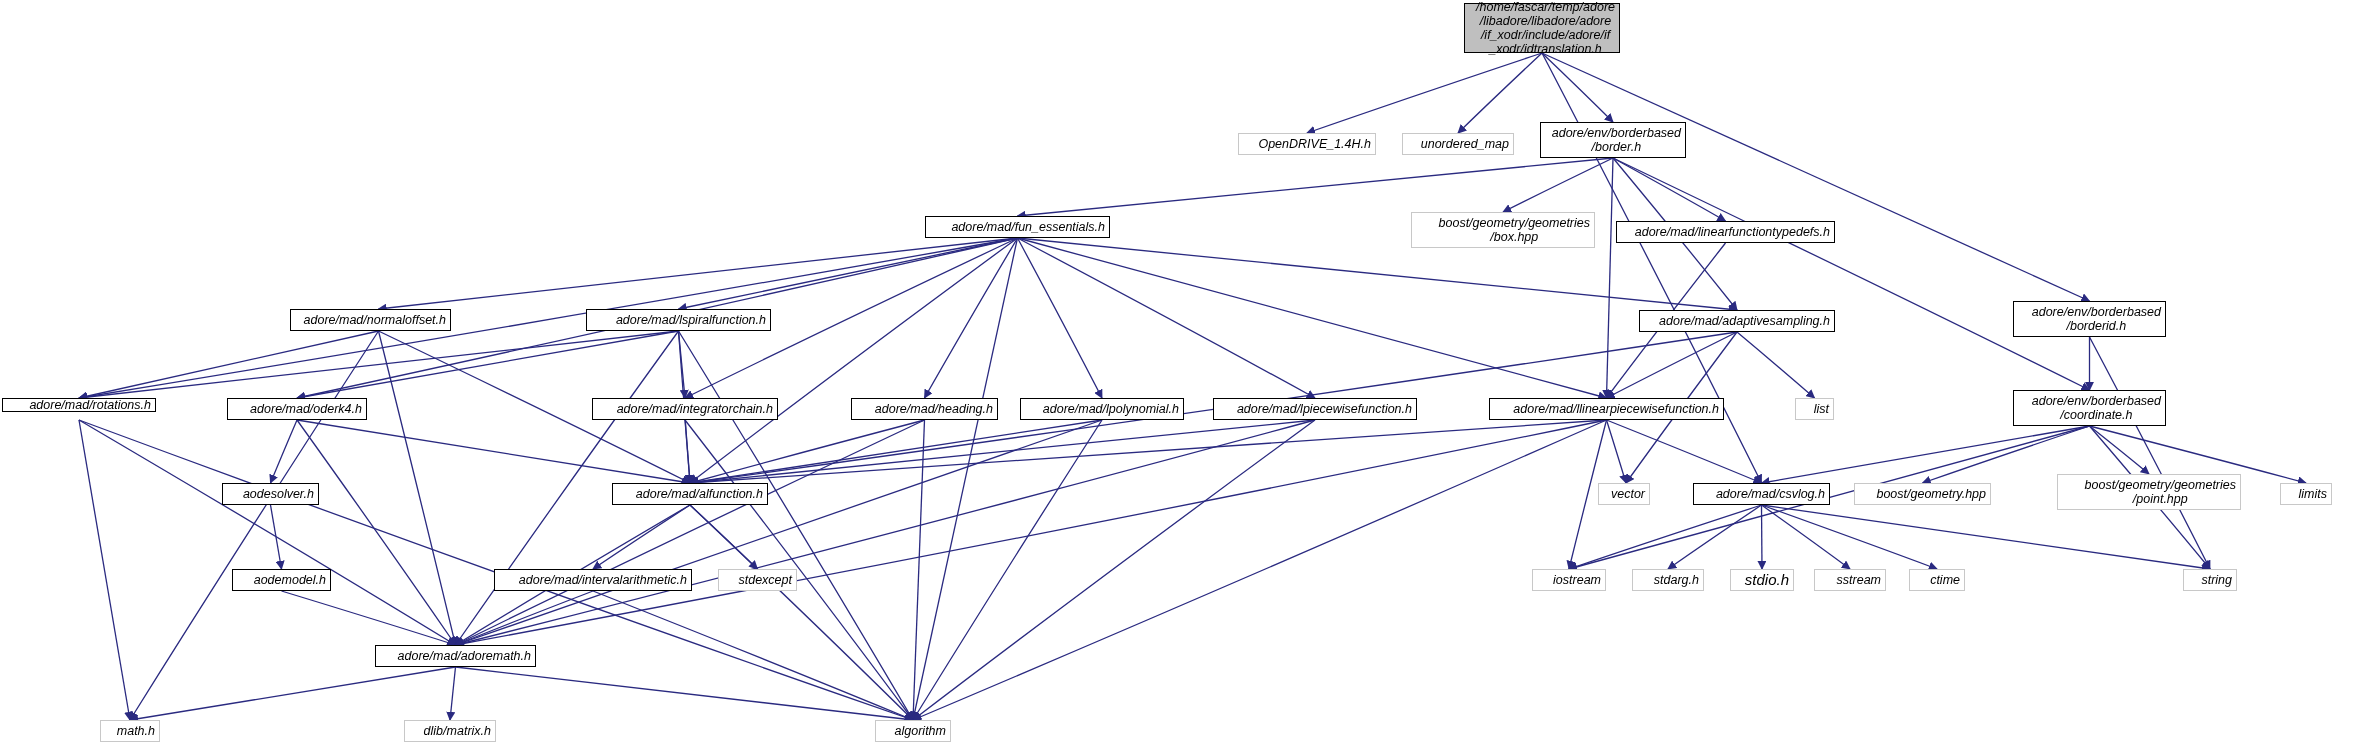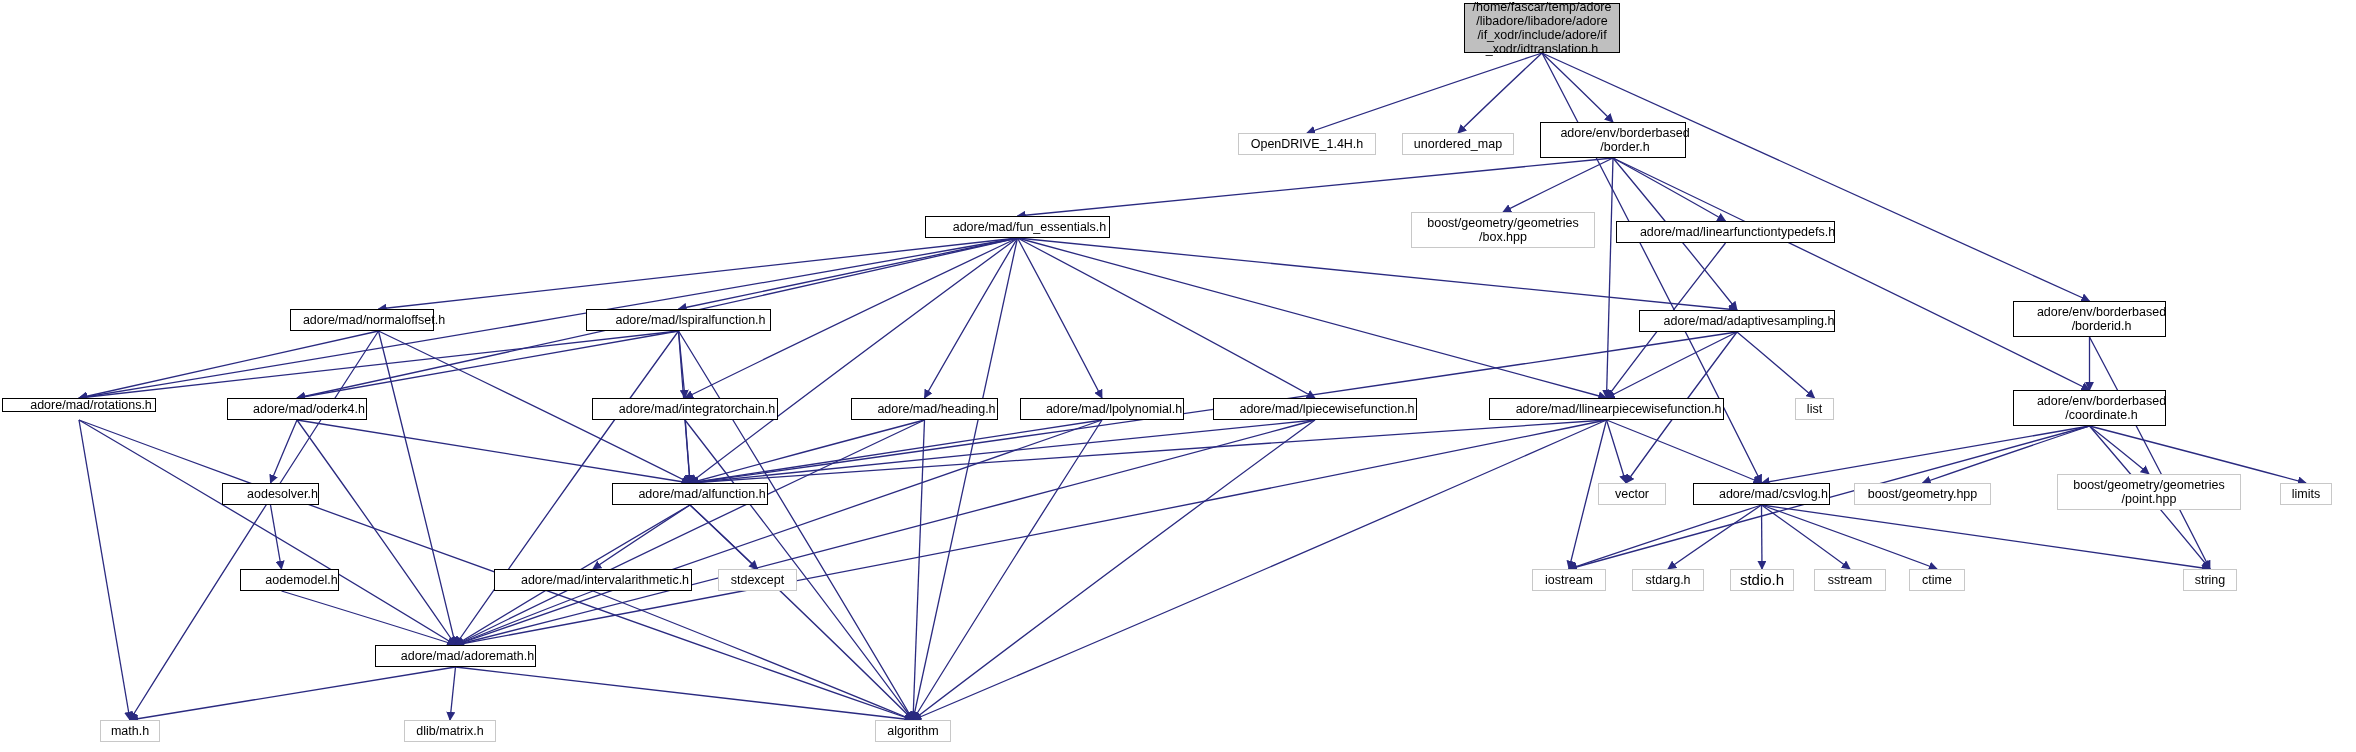--- a/index.html
+++ b/index.html
@@ -1,21 +1,21 @@
 <!DOCTYPE html>
 <html><head>
 <meta charset="utf-8">
 <style>
   html,body{margin:0;padding:0;background:#ffffff;}
   #canvas{position:relative;width:2356px;height:752px;overflow:hidden;
           font-family:"Liberation Sans","DejaVu Sans",sans-serif;background:#fff;}
   svg.edges{position:absolute;left:0;top:0;width:2356px;height:752px;}
   .node{position:absolute;box-sizing:border-box;display:flex;align-items:center;
-        justify-content:center;text-align:center;background:#ffffff;
-        color:#000000;line-height:1.12;white-space:pre-line;}
+        justify-content:flex-end;text-align:center;background:#ffffff;
+        color:#000000;line-height:1.12;white-space:pre-line;font-style:italic;}
   .node.ext{border:1px solid #c8c8c8;}
   .node.hdr{border:1px solid #000000;padding-left:24px;}
   .node.root{border:1px solid #000000;background:#bfbfbf;}
   .lbl{display:block;padding:0 4px;}
 </style>
 </head>
 <body>
 
 <div id="canvas">
   <svg class="edges" id="edgesvg" viewBox="0 0 2356 752" preserveAspectRatio="none">
@@ -117,44 +117,44 @@
 /if_xodr/include/adore/if
 _xodr/idtranslation.h</span></div>
       <div class="node ext" style="left: 1238px; top: 133px; width: 138px; height: 22px; font-size: 12.5px;"><span class="lbl">OpenDRIVE_1.4H.h</span></div>
       <div class="node ext" style="left: 1402px; top: 133px; width: 112px; height: 22px; font-size: 12.5px;"><span class="lbl">unordered_map</span></div>
       <div class="node hdr" style="left: 1540px; top: 122px; width: 146px; height: 36px; font-size: 12.5px;"><span class="lbl">adore/env/borderbased
 /border.h</span></div>
       <div class="node hdr" style="left: 925px; top: 216px; width: 185px; height: 22px; font-size: 12.5px;"><span class="lbl">adore/mad/fun_essentials.h</span></div>
       <div class="node ext" style="left: 1411px; top: 212px; width: 184px; height: 36px; font-size: 12.5px;"><span class="lbl">boost/geometry/geometries
 /box.hpp</span></div>
       <div class="node hdr" style="left: 1616px; top: 221px; width: 219px; height: 22px; font-size: 12.5px;"><span class="lbl">adore/mad/linearfunctiontypedefs.h</span></div>
-      <div class="node hdr" style="left: 290px; top: 309px; width: 144px; height: 22px; font-size: 12.5px;"><span class="lbl">adore/mad/normaloffset.h</span></div>
+      <div class="node hdr" style="left: 290px; top: 309px; width: 161px; height: 22px; font-size: 12.5px;"><span class="lbl">adore/mad/normaloffset.h</span></div>
       <div class="node hdr" style="left: 586px; top: 309px; width: 185px; height: 22px; font-size: 12.5px;"><span class="lbl">adore/mad/lspiralfunction.h</span></div>
       <div class="node hdr" style="left: 1639px; top: 310px; width: 196px; height: 22px; font-size: 12.5px;"><span class="lbl">adore/mad/adaptivesampling.h</span></div>
       <div class="node hdr" style="left: 2013px; top: 301px; width: 153px; height: 36px; font-size: 12.5px;"><span class="lbl">adore/env/borderbased
 /borderid.h</span></div>
       <div class="node hdr" style="left: 2px; top: 398px; width: 154px; height: 14px; font-size: 12.5px;"><span class="lbl">adore/mad/rotations.h</span></div>
       <div class="node hdr" style="left: 227px; top: 398px; width: 140px; height: 22px; font-size: 12.5px;"><span class="lbl">adore/mad/oderk4.h</span></div>
       <div class="node hdr" style="left: 592px; top: 398px; width: 186px; height: 22px; font-size: 12.5px;"><span class="lbl">adore/mad/integratorchain.h</span></div>
       <div class="node hdr" style="left: 851px; top: 398px; width: 147px; height: 22px; font-size: 12.5px;"><span class="lbl">adore/mad/heading.h</span></div>
       <div class="node hdr" style="left: 1020px; top: 398px; width: 164px; height: 22px; font-size: 12.5px;"><span class="lbl">adore/mad/lpolynomial.h</span></div>
       <div class="node hdr" style="left: 1213px; top: 398px; width: 204px; height: 22px; font-size: 12.5px;"><span class="lbl">adore/mad/lpiecewisefunction.h</span></div>
       <div class="node hdr" style="left: 1489px; top: 398px; width: 235px; height: 22px; font-size: 12.5px;"><span class="lbl">adore/mad/llinearpiecewisefunction.h</span></div>
       <div class="node ext" style="left: 1795px; top: 398px; width: 39px; height: 22px; font-size: 12.5px;"><span class="lbl">list</span></div>
       <div class="node hdr" style="left: 2013px; top: 390px; width: 153px; height: 36px; font-size: 12.5px;"><span class="lbl">adore/env/borderbased
 /coordinate.h</span></div>
       <div class="node hdr" style="left: 222px; top: 483px; width: 97px; height: 22px; font-size: 12.5px;"><span class="lbl">aodesolver.h</span></div>
       <div class="node hdr" style="left: 612px; top: 483px; width: 156px; height: 22px; font-size: 12.5px;"><span class="lbl">adore/mad/alfunction.h</span></div>
-      <div class="node ext" style="left: 1598px; top: 483px; width: 68px; height: 22px; font-size: 12.5px;"><span class="lbl">vector</span></div>
+      <div class="node ext" style="left: 1598px; top: 483px; width: 52px; height: 22px; font-size: 12.5px;"><span class="lbl">vector</span></div>
       <div class="node hdr" style="left: 1693px; top: 483px; width: 137px; height: 22px; font-size: 12.5px;"><span class="lbl">adore/mad/csvlog.h</span></div>
       <div class="node ext" style="left: 1854px; top: 483px; width: 137px; height: 22px; font-size: 12.5px;"><span class="lbl">boost/geometry.hpp</span></div>
       <div class="node ext" style="left: 2057px; top: 474px; width: 184px; height: 36px; font-size: 12.5px;"><span class="lbl">boost/geometry/geometries
 /point.hpp</span></div>
       <div class="node ext" style="left: 2280px; top: 483px; width: 52px; height: 22px; font-size: 12.5px;"><span class="lbl">limits</span></div>
-      <div class="node hdr" style="left: 240px; top: 569px; width: 99px; height: 22px; font-size: 12.5px;"><span class="lbl">aodemodel.h</span></div>
+      <div class="node hdr" style="left: 232px; top: 569px; width: 99px; height: 22px; font-size: 12.5px;"><span class="lbl">aodemodel.h</span></div>
       <div class="node hdr" style="left: 494px; top: 569px; width: 198px; height: 22px; font-size: 12.5px;"><span class="lbl">adore/mad/intervalarithmetic.h</span></div>
       <div class="node ext" style="left: 718px; top: 569px; width: 79px; height: 22px; font-size: 12.5px;"><span class="lbl">stdexcept</span></div>
       <div class="node ext" style="left: 1532px; top: 569px; width: 74px; height: 22px; font-size: 12.5px;"><span class="lbl">iostream</span></div>
       <div class="node ext" style="left: 1632px; top: 569px; width: 72px; height: 22px; font-size: 12.5px;"><span class="lbl">stdarg.h</span></div>
       <div class="node ext" style="left: 1730px; top: 569px; width: 64px; height: 22px; font-size: 15px;"><span class="lbl">stdio.h</span></div>
       <div class="node ext" style="left: 1814px; top: 569px; width: 72px; height: 22px; font-size: 12.5px;"><span class="lbl">sstream</span></div>
       <div class="node ext" style="left: 1909px; top: 569px; width: 56px; height: 22px; font-size: 12.5px;"><span class="lbl">ctime</span></div>
       <div class="node ext" style="left: 2183px; top: 569px; width: 54px; height: 22px; font-size: 12.5px;"><span class="lbl">string</span></div>
       <div class="node hdr" style="left: 375px; top: 645px; width: 161px; height: 22px; font-size: 12.5px;"><span class="lbl">adore/mad/adoremath.h</span></div>
       <div class="node ext" style="left: 100px; top: 720px; width: 60px; height: 22px; font-size: 12.5px;"><span class="lbl">math.h</span></div>

